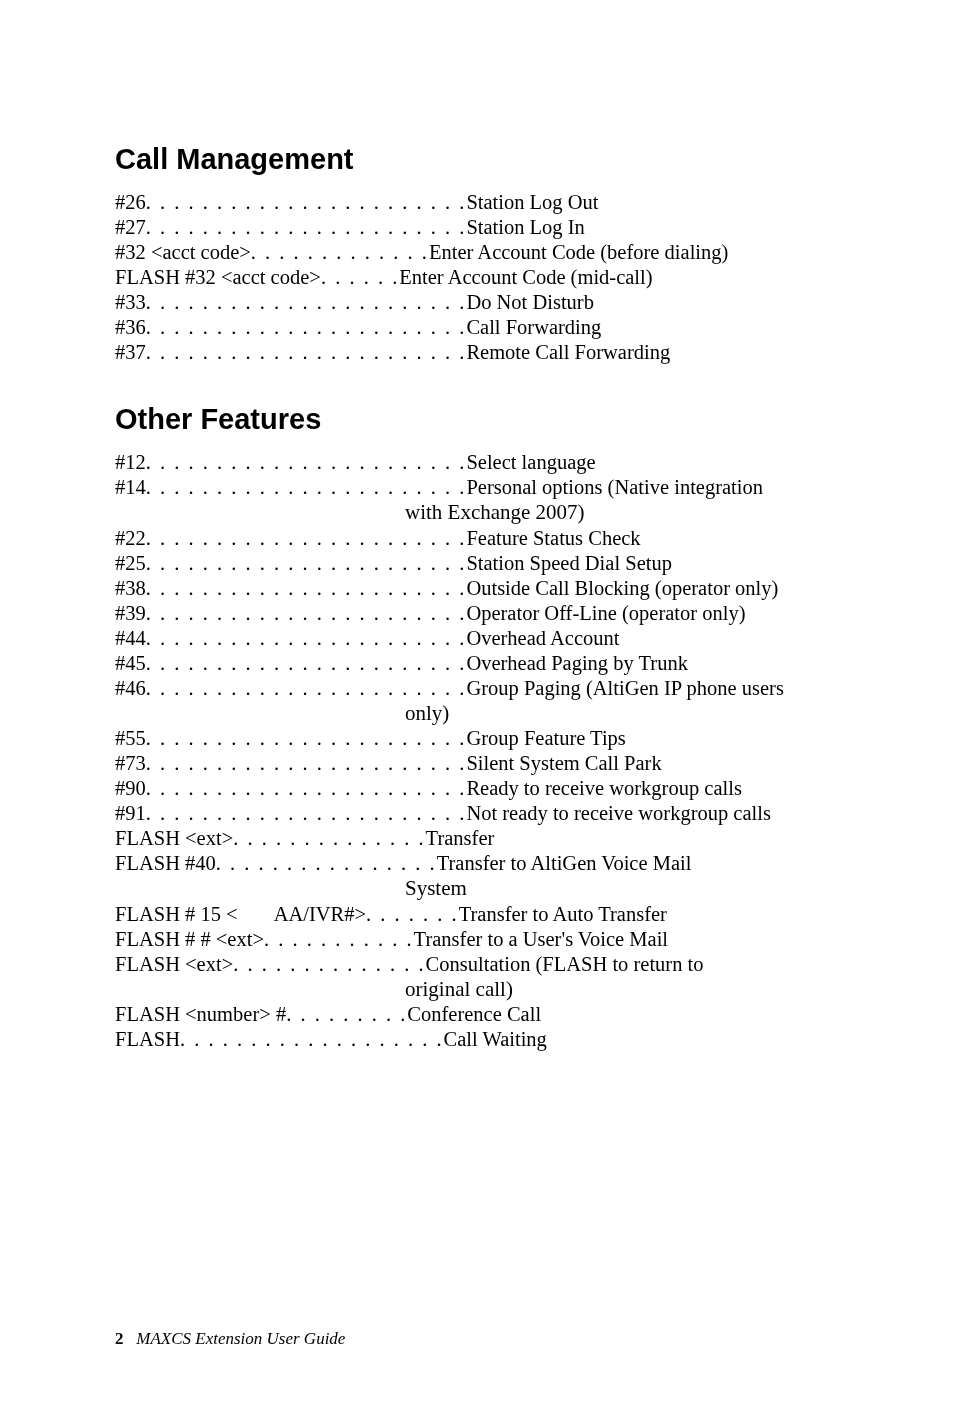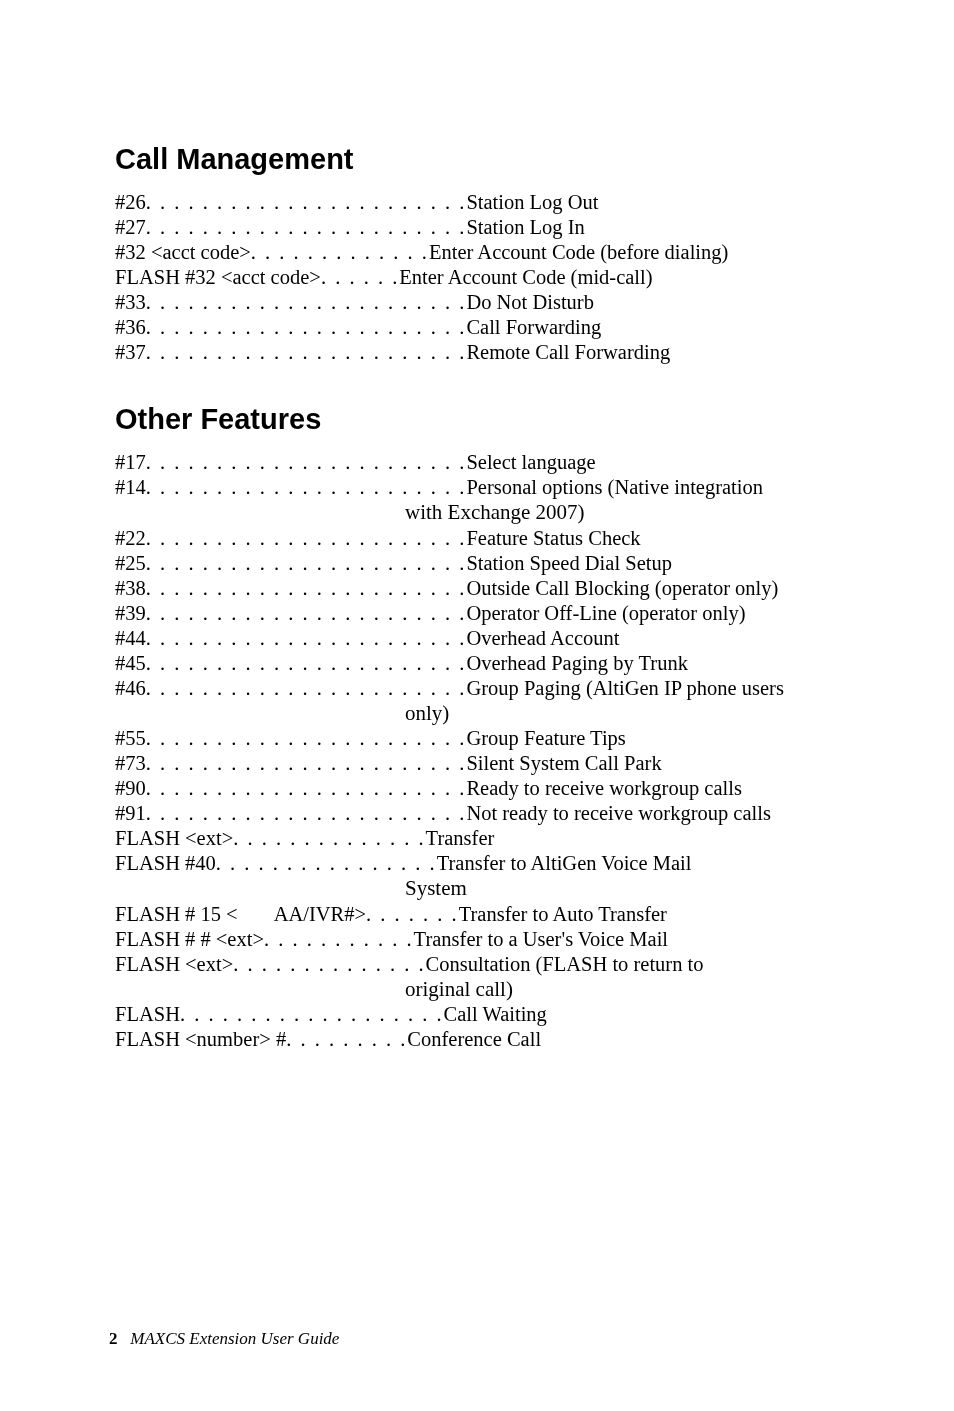--- a/index.html
+++ b/index.html
@@ -46,21 +46,21 @@
     font-size: 21px;
     line-height: 1.22;
   }
   .sc {
     font-variant: small-caps;
     margin-left: 36px;
   }
   .footer {
     position: absolute;
     bottom: 62px;
-    left: 109px;
+    left: 115px;
     font-size: 17px;
     font-family: "Times New Roman", Times, serif;
   }
   .footer .pn {
     font-weight: bold;
   }
   .footer .title {
     font-style: italic;
   }
 </style>
@@ -102,21 +102,21 @@
       </div>
       <div class="row">
         <span class="code">#37</span>
         <span class="leaders">. . . . . . . . . . . . . . . . . . . . . . .</span>
         <span class="desc">Remote Call Forwarding</span>
       </div>
     </div>
     <div class="section">
       <div class="heading">Other Features</div>
       <div class="row">
-        <span class="code">#17</span>
+        <span class="code">#12</span>
         <span class="leaders">. . . . . . . . . . . . . . . . . . . . . . .</span>
         <span class="desc">Select language</span>
       </div>
       <div class="row">
         <span class="code">#14</span>
         <span class="leaders">. . . . . . . . . . . . . . . . . . . . . . .</span>
         <span class="desc">Personal options (Native integration</span>
       </div>
       <div class="cont">with Exchange 2007)</div>
       <div class="row">
@@ -196,28 +196,28 @@
         <span class="leaders">. . . . . . . . . . .</span>
         <span class="desc">Transfer to a User's Voice Mail</span>
       </div>
       <div class="row">
         <span class="code">FLASH &lt;ext&gt; </span>
         <span class="leaders">. . . . . . . . . . . . . .</span>
         <span class="desc">Consultation (FLASH to return to</span>
       </div>
       <div class="cont">original call)</div>
       <div class="row">
+        <span class="code">FLASH &lt;number&gt; # </span>
+        <span class="leaders">. . . . . . . . .</span>
+        <span class="desc">Conference Call</span>
+      </div>
+      <div class="row">
         <span class="code">FLASH  </span>
         <span class="leaders">. . . . . . . . . . . . . . . . . . .</span>
         <span class="desc">Call Waiting</span>
-      </div>
-      <div class="row">
-        <span class="code">FLASH &lt;number&gt; # </span>
-        <span class="leaders">. . . . . . . . .</span>
-        <span class="desc">Conference Call</span>
       </div>
     </div>
   </div>
 
 <div class="footer">
   <span class="pn">2</span>&nbsp;&nbsp;
   <span class="title">MAXCS Extension User Guide</span>
 </div>
 
 </body></html>

